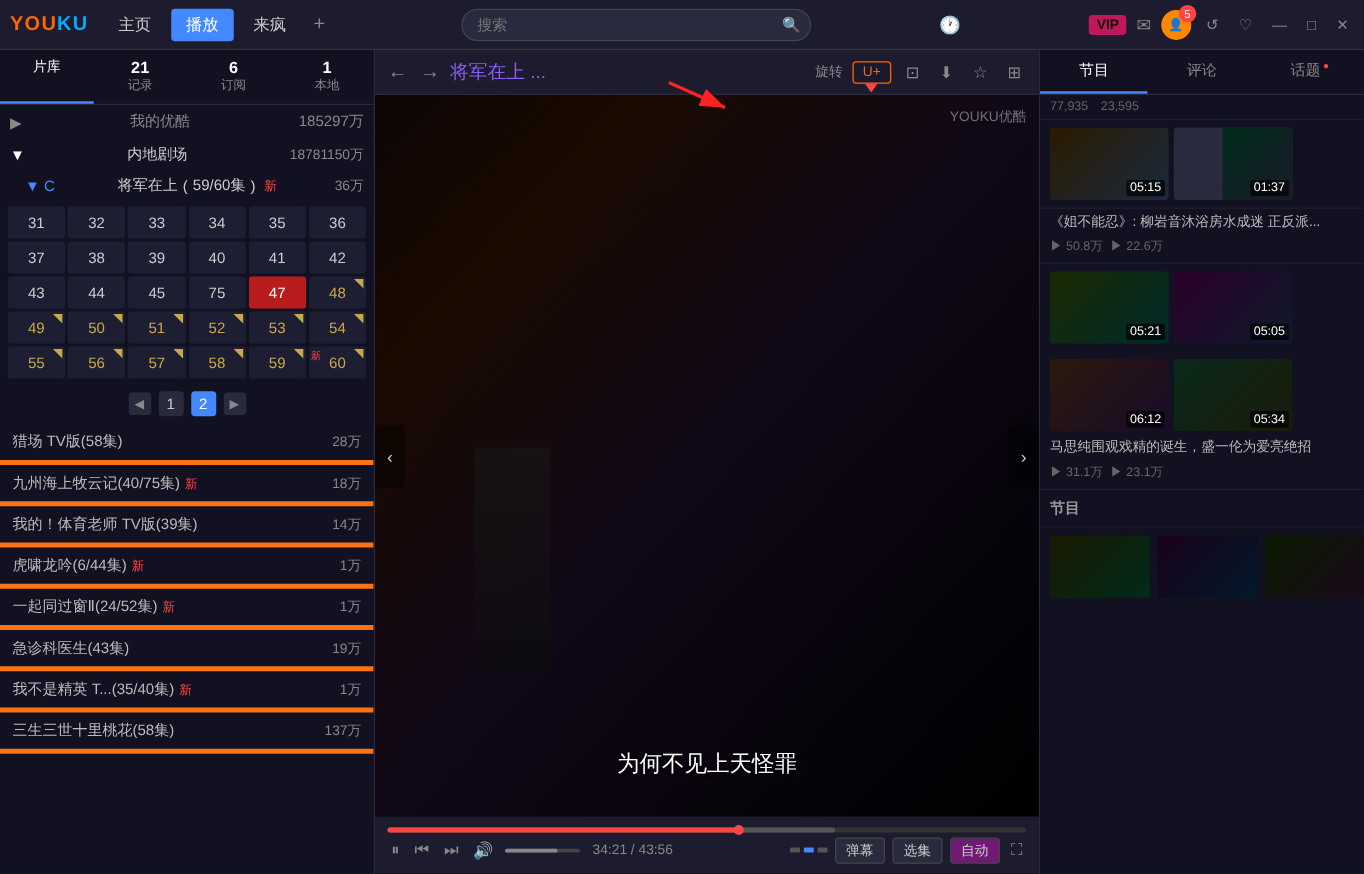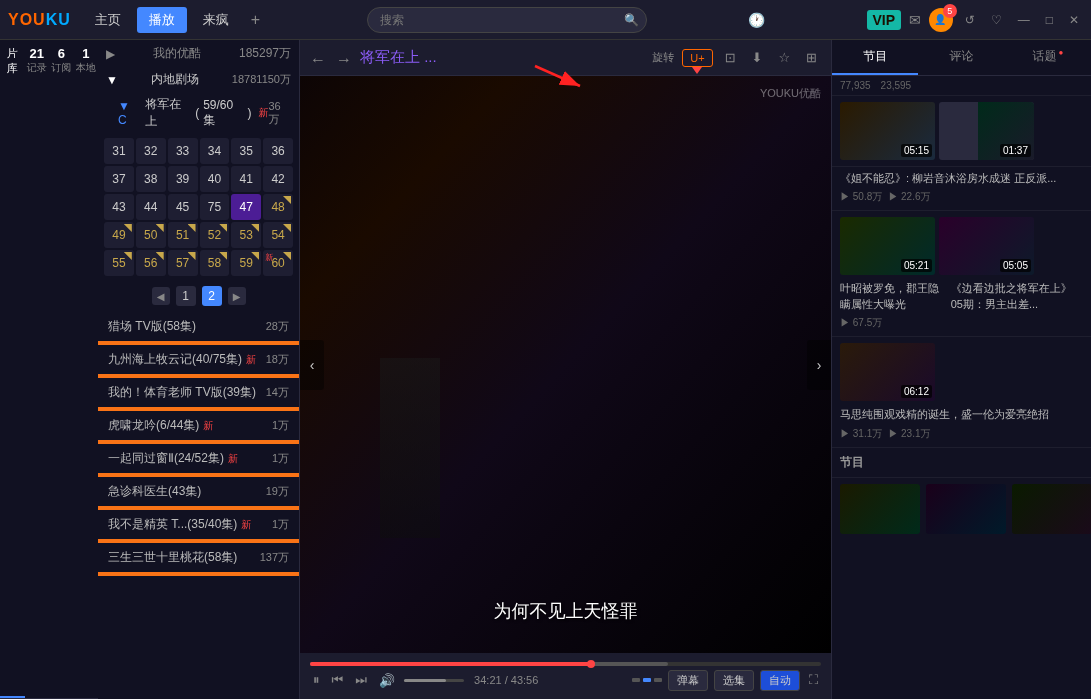--- a/index.html
+++ b/index.html
@@ -10,51 +10,51 @@
     .logo { color: #ff6600; font-weight: bold; font-size: 16px; margin-right: 8px; letter-spacing: 1px; }
     .logo span { color: #00aaff; }
     .nav-btn { padding: 4px 12px; border-radius: 3px; cursor: pointer; font-size: 13px; color: #ccc; border: none; background: transparent; }
     .nav-btn.active { background: #4488ff; color: #fff; }
     .nav-add { color: #888; font-size: 16px; cursor: pointer; padding: 0 6px; }
     .search-bar { flex: 1; max-width: 280px; margin: 0 auto; position: relative; }
     .search-bar input { width: 100%; height: 26px; border-radius: 13px; background: #2a2a3e; border: 1px solid #444; color: #ccc; padding: 0 30px 0 12px; font-size: 12px; outline: none; }
     .search-icon-btn { position: absolute; right: 8px; top: 50%; transform: translateY(-50%); color: #888; cursor: pointer; }
     .topbar-right { display: flex; align-items: center; gap: 8px; margin-left: auto; }
     .history-btn { color: #888; cursor: pointer; font-size: 14px; }
-    .vip-badge { background: #14b8a6; color: #1a1000; font-weight: bold; font-size: 14px; padding: 2px 6px; border-radius: 3px; cursor: pointer; }
+    .vip-badge { background: #be185d; color: #1a1000; font-weight: bold; font-size: 11px; padding: 2px 6px; border-radius: 3px; cursor: pointer; }
     .mail-btn { color: #888; cursor: pointer; font-size: 14px; }
     .avatar-wrap { position: relative; cursor: pointer; }
     .avatar { width: 24px; height: 24px; border-radius: 50%; background: #ff8800; display: flex; align-items: center; justify-content: center; font-size: 10px; }
     .notif-badge { position: absolute; top: -4px; right: -4px; background: #ff4444; border-radius: 50%; width: 14px; height: 14px; font-size: 9px; display: flex; align-items: center; justify-content: center; }
     .win-ctrl { color: #888; cursor: pointer; font-size: 12px; padding: 0 4px; }
     .win-close { color: #888; cursor: pointer; font-size: 12px; padding: 0 4px; }
 
     
     .main { display: flex; height: 659px; }
 
     
-    .sidebar { width: 300px; background: #111122; border-right: 1px solid #2a2a3e; display: flex; flex-direction: row; overflow: hidden; flex-shrink: 0; }
+    .sidebar { width: 300px; background: #111122; border-right: 1px solid #2a2a3e; display: flex; flex-direction: column; overflow: hidden; flex-shrink: 0; }
     .sidebar-tabs { display: flex; border-bottom: 1px solid #2a2a3e; }
     .stab { flex: 1; text-align: center; padding: 6px 2px; cursor: pointer; font-size: 11px; color: #888; border-bottom: 2px solid transparent; }
     .stab.active { color: #fff; border-bottom: 2px solid #4488ff; }
     .stab-num { font-size: 13px; font-weight: bold; color: #fff; display: block; }
     .stab-label { font-size: 10px; color: #888; }
 
     .sidebar-content { flex: 1; overflow-y: auto; overflow-x: hidden; }
     .sidebar-content::-webkit-scrollbar { width: 4px; }
     .sidebar-content::-webkit-scrollbar-thumb { background: #333; border-radius: 2px; }
     .series-header { display: flex; align-items: center; justify-content: space-between; padding: 4px 8px; cursor: pointer; }
     .series-title { color: #ccc; font-size: 12px; display: flex; align-items: center; gap: 4px; }
     .series-count { color: #888; font-size: 11px; }
     .series-new { color: #ff4444; font-size: 10px; margin-left: 3px; }
     .series-fans { color: #888; font-size: 11px; }
 
     .episode-grid { display: grid; grid-template-columns: repeat(6, 1fr); gap: 2px; padding: 4px 6px; }
     .ep-btn { padding: 5px 2px; text-align: center; border-radius: 3px; cursor: pointer; font-size: 12px; color: #ccc; background: #1e1e32; border: 1px solid transparent; position: relative; }
-    .ep-btn.active { background: #4c1d95; color: #fff; }
+    .ep-btn.active { background: #b91c1c; color: #fff; }
     .ep-btn.vip-ep { color: #c8a84b; }
     .ep-btn.vip-ep::after { content: ''; position: absolute; top: 1px; right: 1px; width: 8px; height: 8px; background: #c8a84b; clip-path: polygon(0 0, 100% 0, 100% 100%); }
 
     .page-nav { display: flex; align-items: center; justify-content: center; gap: 6px; padding: 6px; }
     .page-btn { width: 20px; height: 20px; border-radius: 3px; background: #2a2a3e; color: #ccc; border: none; cursor: pointer; font-size: 12px; display: flex; align-items: center; justify-content: center; }
     .page-btn.active { background: #4488ff; color: #fff; }
     .page-arrow { width: 18px; height: 18px; border-radius: 3px; background: #2a2a3e; color: #888; border: none; cursor: pointer; font-size: 10px; display: flex; align-items: center; justify-content: center; }
 
     .playlist-item { display: flex; align-items: center; justify-content: space-between; padding: 6px 10px; cursor: pointer; border-bottom: 4px solid #f97316; }
     .playlist-name { color: #bbb; font-size: 12px; max-width: 200px; overflow: hidden; text-overflow: ellipsis; white-space: nowrap; }
@@ -89,21 +89,21 @@
     .progress-buffer { position: absolute; top: 0; left: 0; width: 70%; height: 100%; background: #555; border-radius: 2px; z-index: 0; }
     .progress-played { position: absolute; top: 0; left: 0; height: 100%; background: #ff4444; border-radius: 2px; z-index: 1; width: 55%; }
     .progress-dot { position: absolute; top: 50%; left: 55%; transform: translate(-50%, -50%); width: 8px; height: 8px; background: #ff4444; border-radius: 50%; z-index: 2; }
     .controls-row { display: flex; align-items: center; gap: 6px; }
     .ctrl-btn { color: #888; cursor: pointer; font-size: 13px; padding: 0 3px; background: none; border: none; }
     .time-display { color: #888; font-size: 11px; margin: 0 4px; }
     .vol-slider { width: 60px; height: 3px; background: #444; border-radius: 2px; cursor: pointer; position: relative; }
     .vol-fill { width: 70%; height: 100%; background: #888; border-radius: 2px; }
     .danmaku-btn { background: #2a2a3e; border: 1px solid #444; color: #ccc; font-size: 11px; padding: 2px 8px; border-radius: 3px; cursor: pointer; }
     .select-btn { background: #2a2a3e; border: 1px solid #444; color: #ccc; font-size: 11px; padding: 2px 8px; border-radius: 3px; cursor: pointer; }
-    .auto-btn { background: #1d4ed8; border: 1px solid #444; color: #ccc; font-size: 11px; padding: 2px 8px; border-radius: 3px; cursor: pointer; }
+    .auto-btn { background: #701a75; border: 1px solid #444; color: #ccc; font-size: 11px; padding: 2px 8px; border-radius: 3px; cursor: pointer; }
     .quality-dots { display: flex; gap: 3px; align-items: center; }
     .qdot { width: 8px; height: 4px; background: #555; border-radius: 1px; }
     .qdot.active { background: #4488ff; }
     .spacer { flex: 1; }
     .fullscreen-btn { color: #888; cursor: pointer; font-size: 13px; }
 
     
     .right-panel { width: 260px; background: #111122; border-left: 1px solid #2a2a3e; display: flex; flex-direction: column; flex-shrink: 0; }
     .right-tabs { display: flex; border-bottom: 1px solid #2a2a3e; }
     .rtab { flex: 1; text-align: center; padding: 8px 4px; cursor: pointer; font-size: 12px; color: #888; border-bottom: 2px solid transparent; }
@@ -362,34 +362,29 @@
       <div style="display:flex;gap:4px;padding:6px 8px;">
         <div class="thumb" style="width:95px;height:58px;">
           <div class="thumb-img" style="background:linear-gradient(135deg,#1a2a00,#002a2a);"></div>
           <div class="thumb-duration">05:21</div>
         </div>
         <div class="thumb" style="width:95px;height:58px;">
           <div class="thumb-img" style="background:linear-gradient(135deg,#2a002a,#0d1a2a);"></div>
           <div class="thumb-duration">05:05</div>
         </div>
       </div>
-      <div style="padding:0 8px 6px;border-bottom:1px solid #1e1e2e;">
-        <div class="related-title" style="display:flex;gap:6px;">
-          <span>叶昭被罗免，郡王隐瞒属性大曝光</span>
-          <span>《边看边批之将军在上》05期：男主出差...</span>
-        </div>
-        <div class="related-stats">
-          <span>▶ <span>67.5万</span></span>
-        </div>
-      </div>
 
       <div style="display:flex;gap:4px;padding:6px 8px;">
         <div class="thumb" style="width:95px;height:58px;">
           <div class="thumb-img" style="background:linear-gradient(135deg,#2a1a0a,#1a0a2a);"></div>
           <div class="thumb-duration">06:12</div>
+        </div>
+        <div class="thumb" style="width:95px;height:58px;">
+          <div class="thumb-img" style="background:linear-gradient(135deg,#0a2a1a,#1a1a0a);"></div>
+          <div class="thumb-duration">05:34</div>
         </div>
       </div>
       <div style="padding:0 8px 6px;border-bottom:1px solid #1e1e2e;">
         <div class="related-title">马思纯围观戏精的诞生，盛一伦为爱亮绝招</div>
         <div class="related-stats">
           <span>▶ <span>31.1万</span></span>
           <span>▶ <span>23.1万</span></span>
         </div>
       </div>
 

